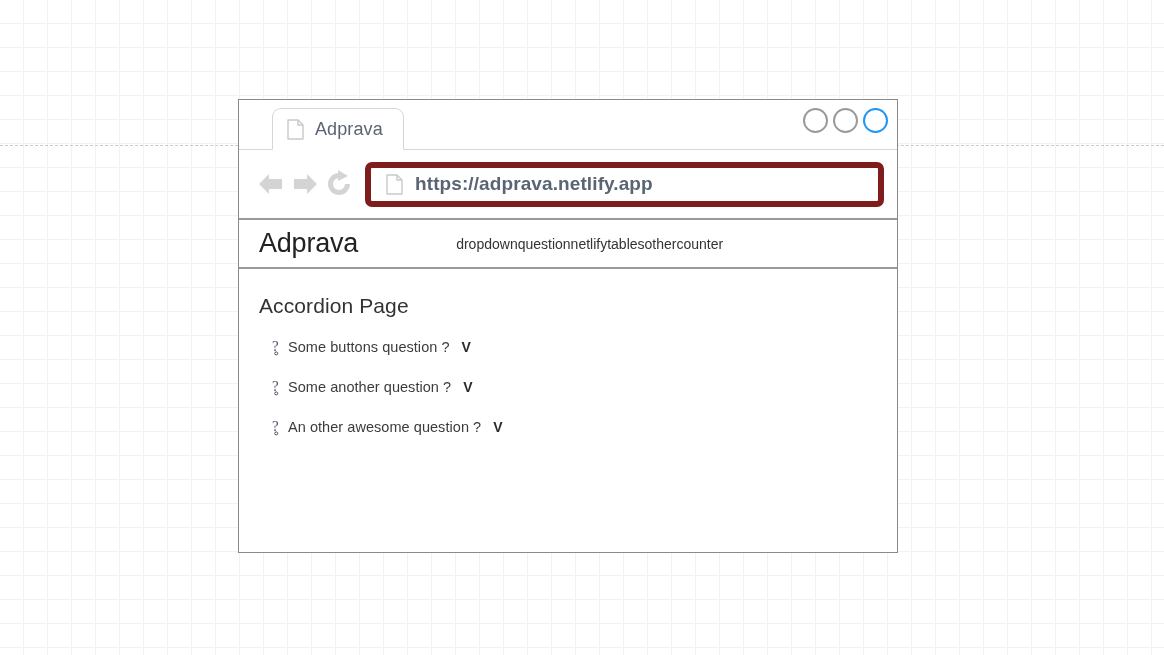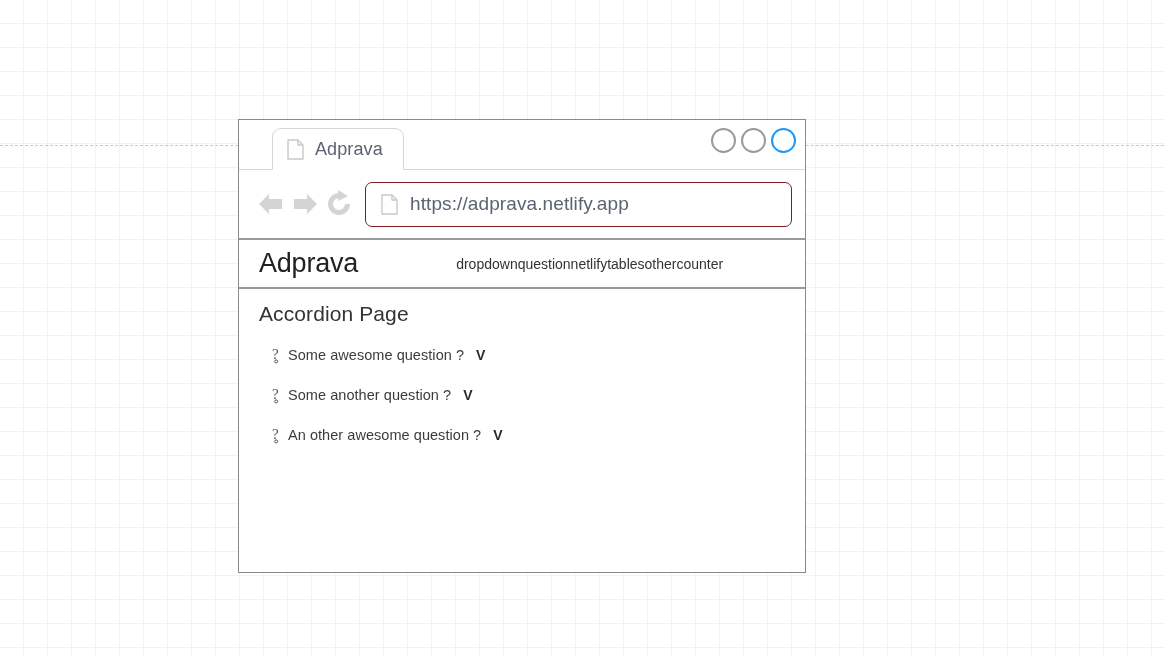--- a/index.html
+++ b/index.html
@@ -40,28 +40,27 @@
     width: 1164px;
     height: 0;
     border-top: 1px dashed #c9c9c9;
   }
 
   
   #browser-window {
     position: absolute;
     left: 238px;
     top: 99px;
-    width: 568px;
+    width: 660px;
     height: 454px;
     background: #737373;
     border: 1px solid #8a8a8a;
     box-sizing: border-box;
     display: flex;
     flex-direction: column;
-    margin-top: 20px;
   }
 
   
   .titlebar {
     position: relative;
     height: 50px;
     flex: 0 0 50px;
     background: #ffffff;
     box-sizing: border-box;
   }
@@ -135,28 +134,29 @@
     height: 34px;
     flex: 0 0 auto;
     display: flex;
     align-items: center;
     justify-content: center;
   }
   .urlbar {
     flex: 1 1 auto;
     margin-left: 9px;
     height: 45px;
-    border: 1px solid #7f1d1d;
+    border: 6px solid #7f1d1d;
     border-radius: 7px;
     display: flex;
     align-items: center;
     gap: 12px;
     padding: 0 15px;
     box-sizing: border-box;
     background: #ffffff;
+    font-weight: bold;
   }
   .url-text {
     font-size: 19px;
     color: #5a6472;
     white-space: nowrap;
     overflow: hidden;
     text-overflow: ellipsis;
     letter-spacing: .1px;
   }
 
@@ -196,21 +196,21 @@
   .site-nav-link {
     font-size: 14px;
     color: #333333;
     white-space: nowrap;
     text-decoration: none;
     cursor: pointer;
   }
 
   .page-body {
     flex: 1 1 auto;
-    padding: 13px 0 0 20px;
+    padding: 25px 0 0 20px;
     box-sizing: border-box;
     min-height: 0;
   }
   .page-title {
     font-size: 21px;
     color: #333333;
     margin: 0 0 20px 0;
     font-weight: normal;
     letter-spacing: .1px;
   }
@@ -325,21 +325,21 @@
 
       <div class="accordion-list">
 
         <div class="accordion-item">
           <span class="q-icon">
             <svg viewBox="0 0 11 18" width="11" height="18" aria-hidden="true">
               <text x="0" y="13" font-family="'Liberation Serif', serif" font-size="15" fill="#4a5568">?</text>
               <circle cx="4.2" cy="15.4" r="1.5" fill="none" stroke="#4a5568" stroke-width="1"></circle>
             </svg>
           </span>
-          <span class="accordion-label">Some awesome question ?</span>
+          <span class="accordion-label">Some buttons question ?</span>
           <span class="accordion-chevron">V</span>
         </div>
 
         <div class="accordion-item">
           <span class="q-icon">
             <svg viewBox="0 0 11 18" width="11" height="18" aria-hidden="true">
               <text x="0" y="13" font-family="'Liberation Serif', serif" font-size="15" fill="#4a5568">?</text>
               <circle cx="4.2" cy="15.4" r="1.5" fill="none" stroke="#4a5568" stroke-width="1"></circle>
             </svg>
           </span>

